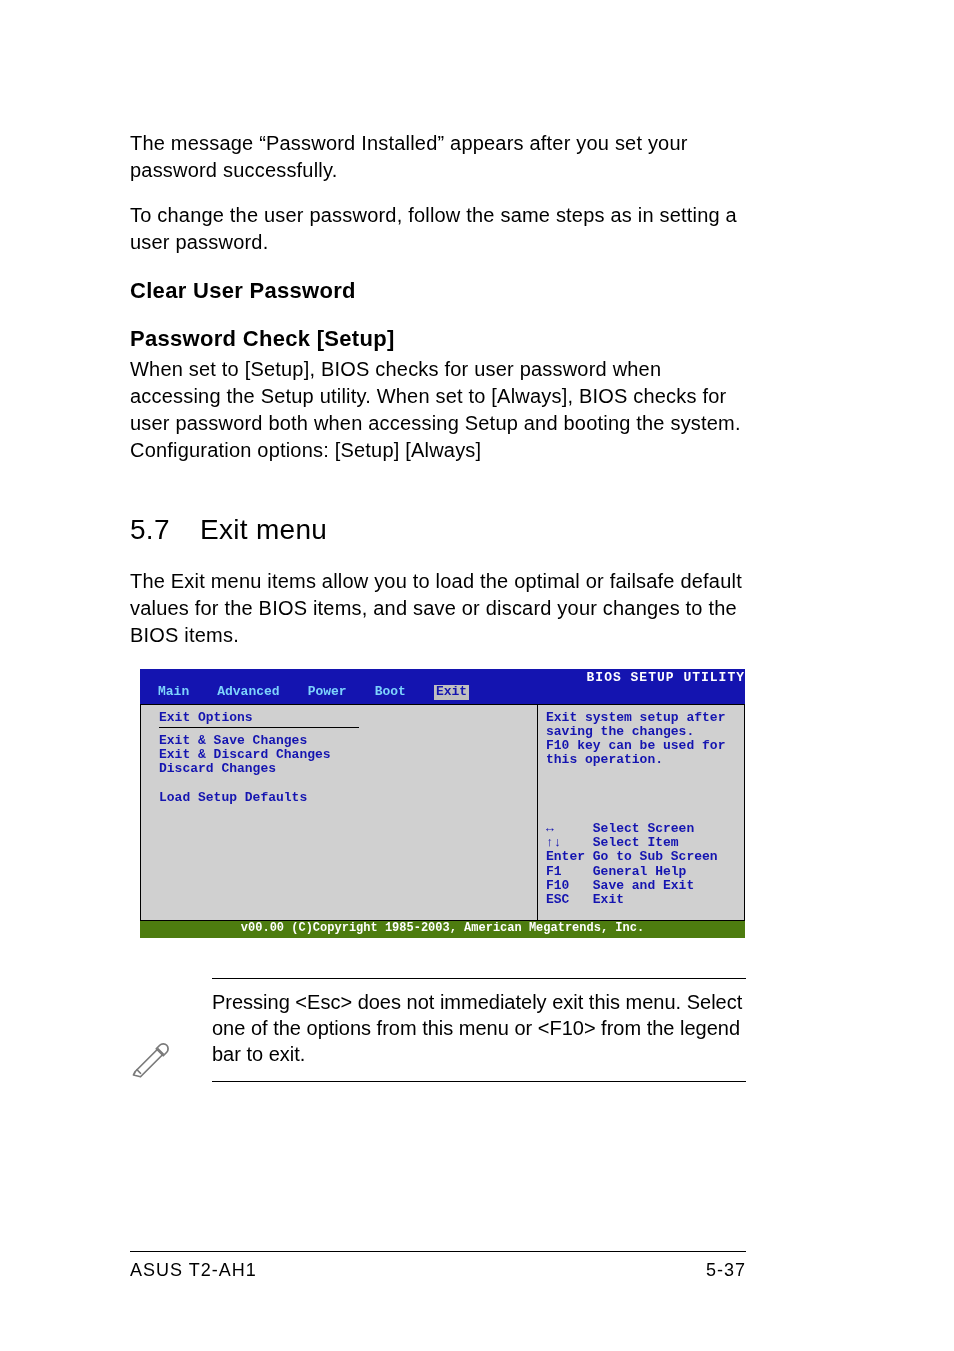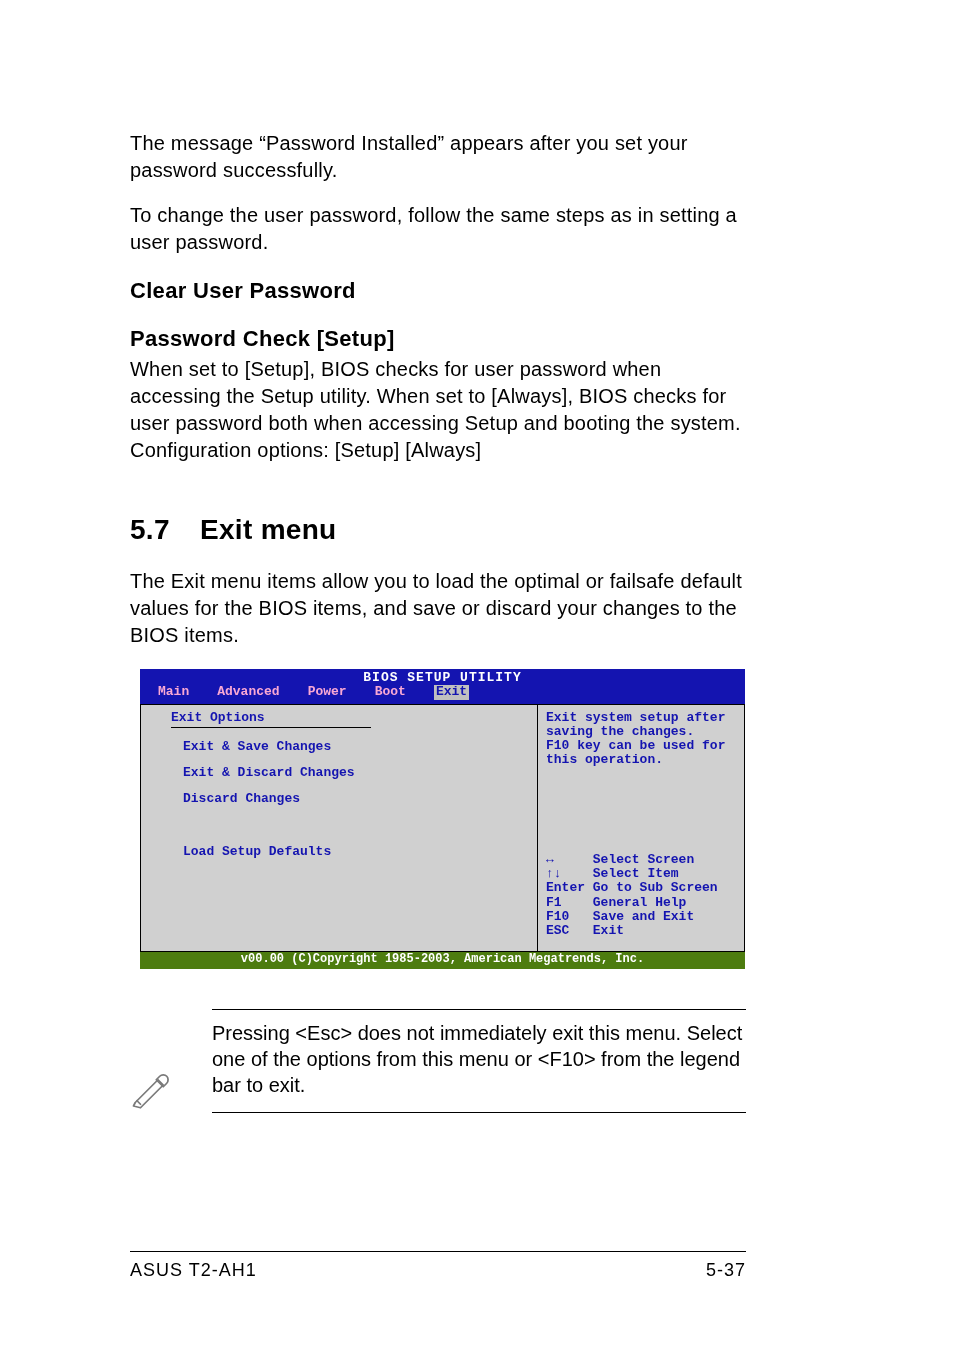--- a/index.html
+++ b/index.html
@@ -23,86 +23,86 @@
     letter-spacing: 0.2px;
   }
   .subhead {
     font-size: 22px;
     font-weight: bold;
     margin: 22px 0 4px 0;
     letter-spacing: 0.3px;
   }
   .section-title {
     font-size: 28px;
-    font-weight: bold;
+    font-weight: normal;
     margin: 50px 0 22px 0;
     letter-spacing: 0.3px;
   }
   .section-num { display:inline-block; width:70px; }
   
   .bios {
     margin-top: 20px;
     width: 605px;
     margin-left: 10px;
     font-family: "Courier New", monospace;
     font-size: 13px;
     line-height: 1.1;
   }
   .bios-top {
     background: #1414b0;
     color: #fff;
     padding: 2px 0 2px 0;
   }
   .bios-title {
-    text-align: center;
+    text-align: right;
     font-weight: bold;
     letter-spacing: 1px;
   }
   .bios-tabs {
     display: flex;
     font-weight: bold;
     padding: 0 18px 2px 18px;
   }
-  .bios-tab { margin-right: 28px; color:#f9a8d4; }
+  .bios-tab { margin-right: 28px; color:#7dd3fc; }
   .bios-tab.sel {
     background: #c0c0c0;
     color: #1414b0;
     padding: 0 2px;
   }
   .bios-body {
     display: flex;
     background: #d0d0d0;
     border: 1px solid #000;
   }
   .bios-left {
     flex: 1;
     border-right: 1px solid #000;
-    padding: 6px 10px 50px 30px;
+    padding: 6px 10px 50px 18px;
     color: #1414b0;
     font-weight: bold;
   }
   .bios-left .head {
     margin-bottom: 2px;
   }
   .bios-left hr {
     border: none;
     border-top: 1px solid #000;
     margin: 2px 0 6px 0;
     width: 200px;
   }
-  .bios-left .item { margin: 12px; }
+  .bios-left .item { margin: 0; }
   .bios-right {
     width: 190px;
     padding: 6px 8px 12px 8px;
     color: #1414b0;
     font-weight: bold;
   }
   .bios-right .help { font-weight: bold; white-space: pre-line; }
   .bios-keys {
-    margin-top: 85px;
+    margin-top: 54px;
     white-space: pre;
     font-weight: bold;
   }
   .bios-keys .row { display:block; }
   .bios-footer {
     background: #4d7c0f;
     color: #fff;
     text-align: center;
     font-weight: bold;
     padding: 1px 0 3px 0;

